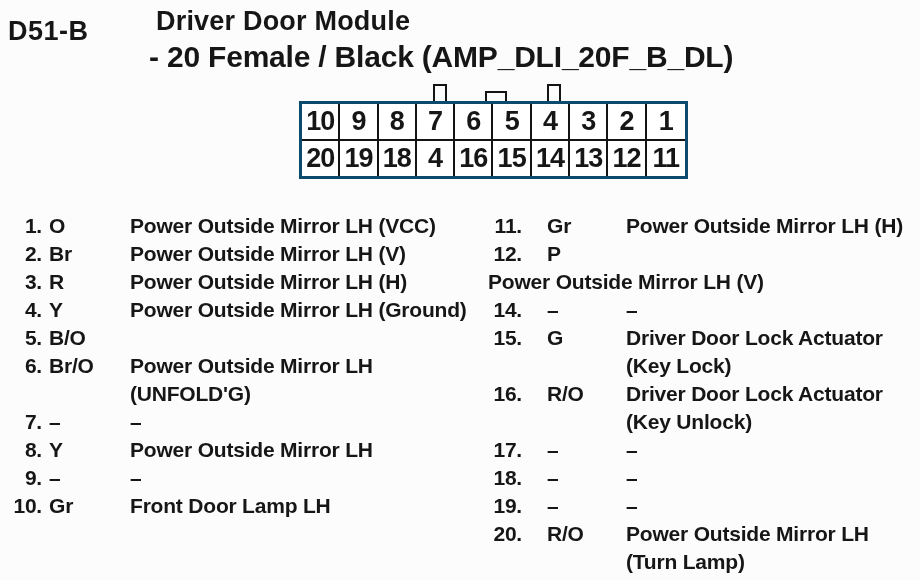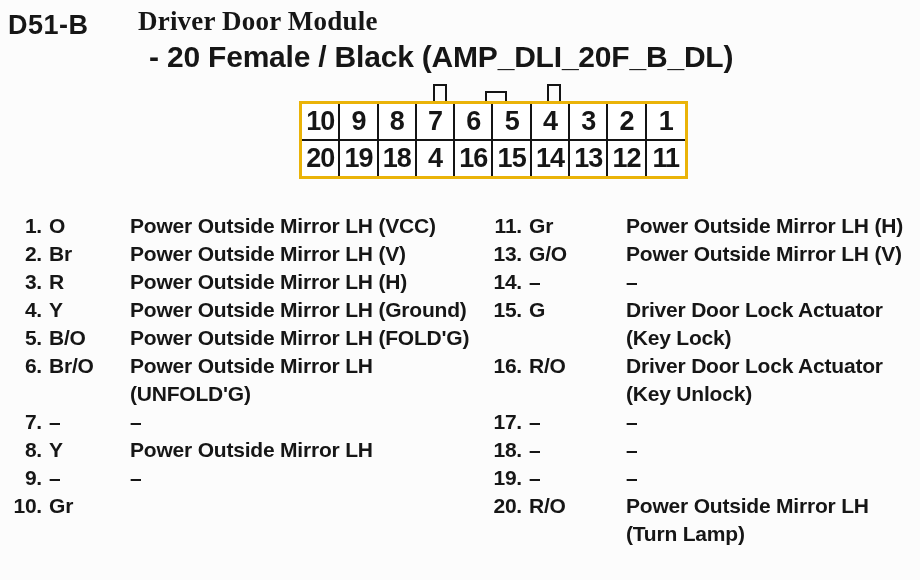--- a/index.html
+++ b/index.html
@@ -8,26 +8,26 @@
     background: #fcfcfc;
     color: #161616;
     font-family: "Liberation Sans", sans-serif;
     font-weight: bold;
     position: relative;
     overflow: hidden;
   }
 
   
   .connector-id {
-    position: absolute; left: 8px; top: 10px;
+    position: absolute; left: 8px; top: 16px;
     font-size: 27px; letter-spacing: 0.5px;
   }
   .module-title {
-    position: absolute; left: 138px; top: 6px;
-    font-size: 27px; letter-spacing: 0.2px; font-family: Liberation Serif, serif;
+    position: absolute; left: 156px; top: 6px;
+    font-size: 27px; letter-spacing: 0.2px;
   }
   .connector-subtitle {
     position: absolute; left: 149px; top: 40px;
     font-size: 30px; letter-spacing: -0.2px;
   }
 
   
   .connector {
     position: absolute; left: 299px; top: 84px;
     width: 392px; height: 95px;
@@ -39,21 +39,21 @@
     border-bottom: none;
     box-sizing: border-box;
   }
   .key-tab.tab-a { left: 134px; top: 0;   width: 14px; height: 20px; }
   .key-tab.tab-b { left: 186px; top: 7px; width: 22px; height: 13px; }
   .key-tab.tab-c { left: 248px; top: 0;   width: 14px; height: 20px; }
   .pin-grid {
     position: absolute; left: 0; top: 17px;
     width: 389px;
     box-sizing: border-box;
-    border: 3px solid #eab308;
+    border: 3px solid #0c4a6e;
     background: #ffffff;
     display: grid;
     grid-template-columns: repeat(10, 1fr);
   }
   .pin-cell {
     height: 35px;
     display: flex; align-items: center; justify-content: center;
     border-right: 2px solid #141414;
     border-bottom: 2px solid #141414;
     font-size: 27px;
@@ -66,21 +66,21 @@
   .pin-col {
     position: absolute; top: 212px;
     font-size: 21px; letter-spacing: -0.2px;
   }
   .pin-col.col-left  { left: 8px;   width: 472px; }
   .pin-col.col-right { left: 488px; width: 430px; }
 
   .pin-row { display: flex; align-items: flex-start; }
   .pin-head { display: flex; flex: none; }
   .col-left  .pin-head { width: 122px; }
-  .col-right .pin-head { width: 138px; }
+  .col-right .pin-head { width: 138px; gap: 18px; }
   .pin-num {
     display: inline-block; width: 34px;
     text-align: right; line-height: 28px;
   }
   .pin-code { margin-left: 7px; line-height: 28px; white-space: nowrap; }
   .pin-desc { flex: 1; }
   .desc-line { line-height: 28px; white-space: nowrap; }
 </style>
 </head>
 <body>
@@ -152,23 +152,20 @@
       </div>
       <div class="pin-desc">
         <div class="desc-line">Power Outside Mirror LH (Ground)</div>
       </div>
     </div>
     <div class="pin-row">
       <div class="pin-head">
         <span class="pin-num">5.</span>
         <span class="pin-code">B/O</span>
       </div>
-      <div class="pin-desc">
-        <div class="desc-line">Power Outside Mirror LH (FOLD'G)</div>
-      </div>
     </div>
     <div class="pin-row">
       <div class="pin-head">
         <span class="pin-num">6.</span>
         <span class="pin-code">Br/O</span>
       </div>
       <div class="pin-desc">
         <div class="desc-line">Power Outside Mirror LH</div>
         <div class="desc-line">(UNFOLD'G)</div>
       </div>
@@ -198,39 +195,42 @@
       </div>
       <div class="pin-desc">
         <div class="desc-line">–</div>
       </div>
     </div>
     <div class="pin-row">
       <div class="pin-head">
         <span class="pin-num">10.</span>
         <span class="pin-code">Gr</span>
       </div>
+      <div class="pin-desc">
+        <div class="desc-line">Front Door Lamp LH</div>
+      </div>
     </div>
   </div>
 <div class="pin-col col-right" id="pins-right">
     <div class="pin-row">
       <div class="pin-head">
         <span class="pin-num">11.</span>
         <span class="pin-code">Gr</span>
       </div>
       <div class="pin-desc">
         <div class="desc-line">Power Outside Mirror LH (H)</div>
       </div>
     </div>
     <div class="pin-row">
-    </div>
-    <div class="pin-row">
-      <div class="pin-head">
-        <span class="pin-num">13.</span>
-        <span class="pin-code">G/O</span>
-      </div>
+      <div class="pin-head">
+        <span class="pin-num">12.</span>
+        <span class="pin-code">P</span>
+      </div>
+    </div>
+    <div class="pin-row">
       <div class="pin-desc">
         <div class="desc-line">Power Outside Mirror LH (V)</div>
       </div>
     </div>
     <div class="pin-row">
       <div class="pin-head">
         <span class="pin-num">14.</span>
         <span class="pin-code">–</span>
       </div>
       <div class="pin-desc">

